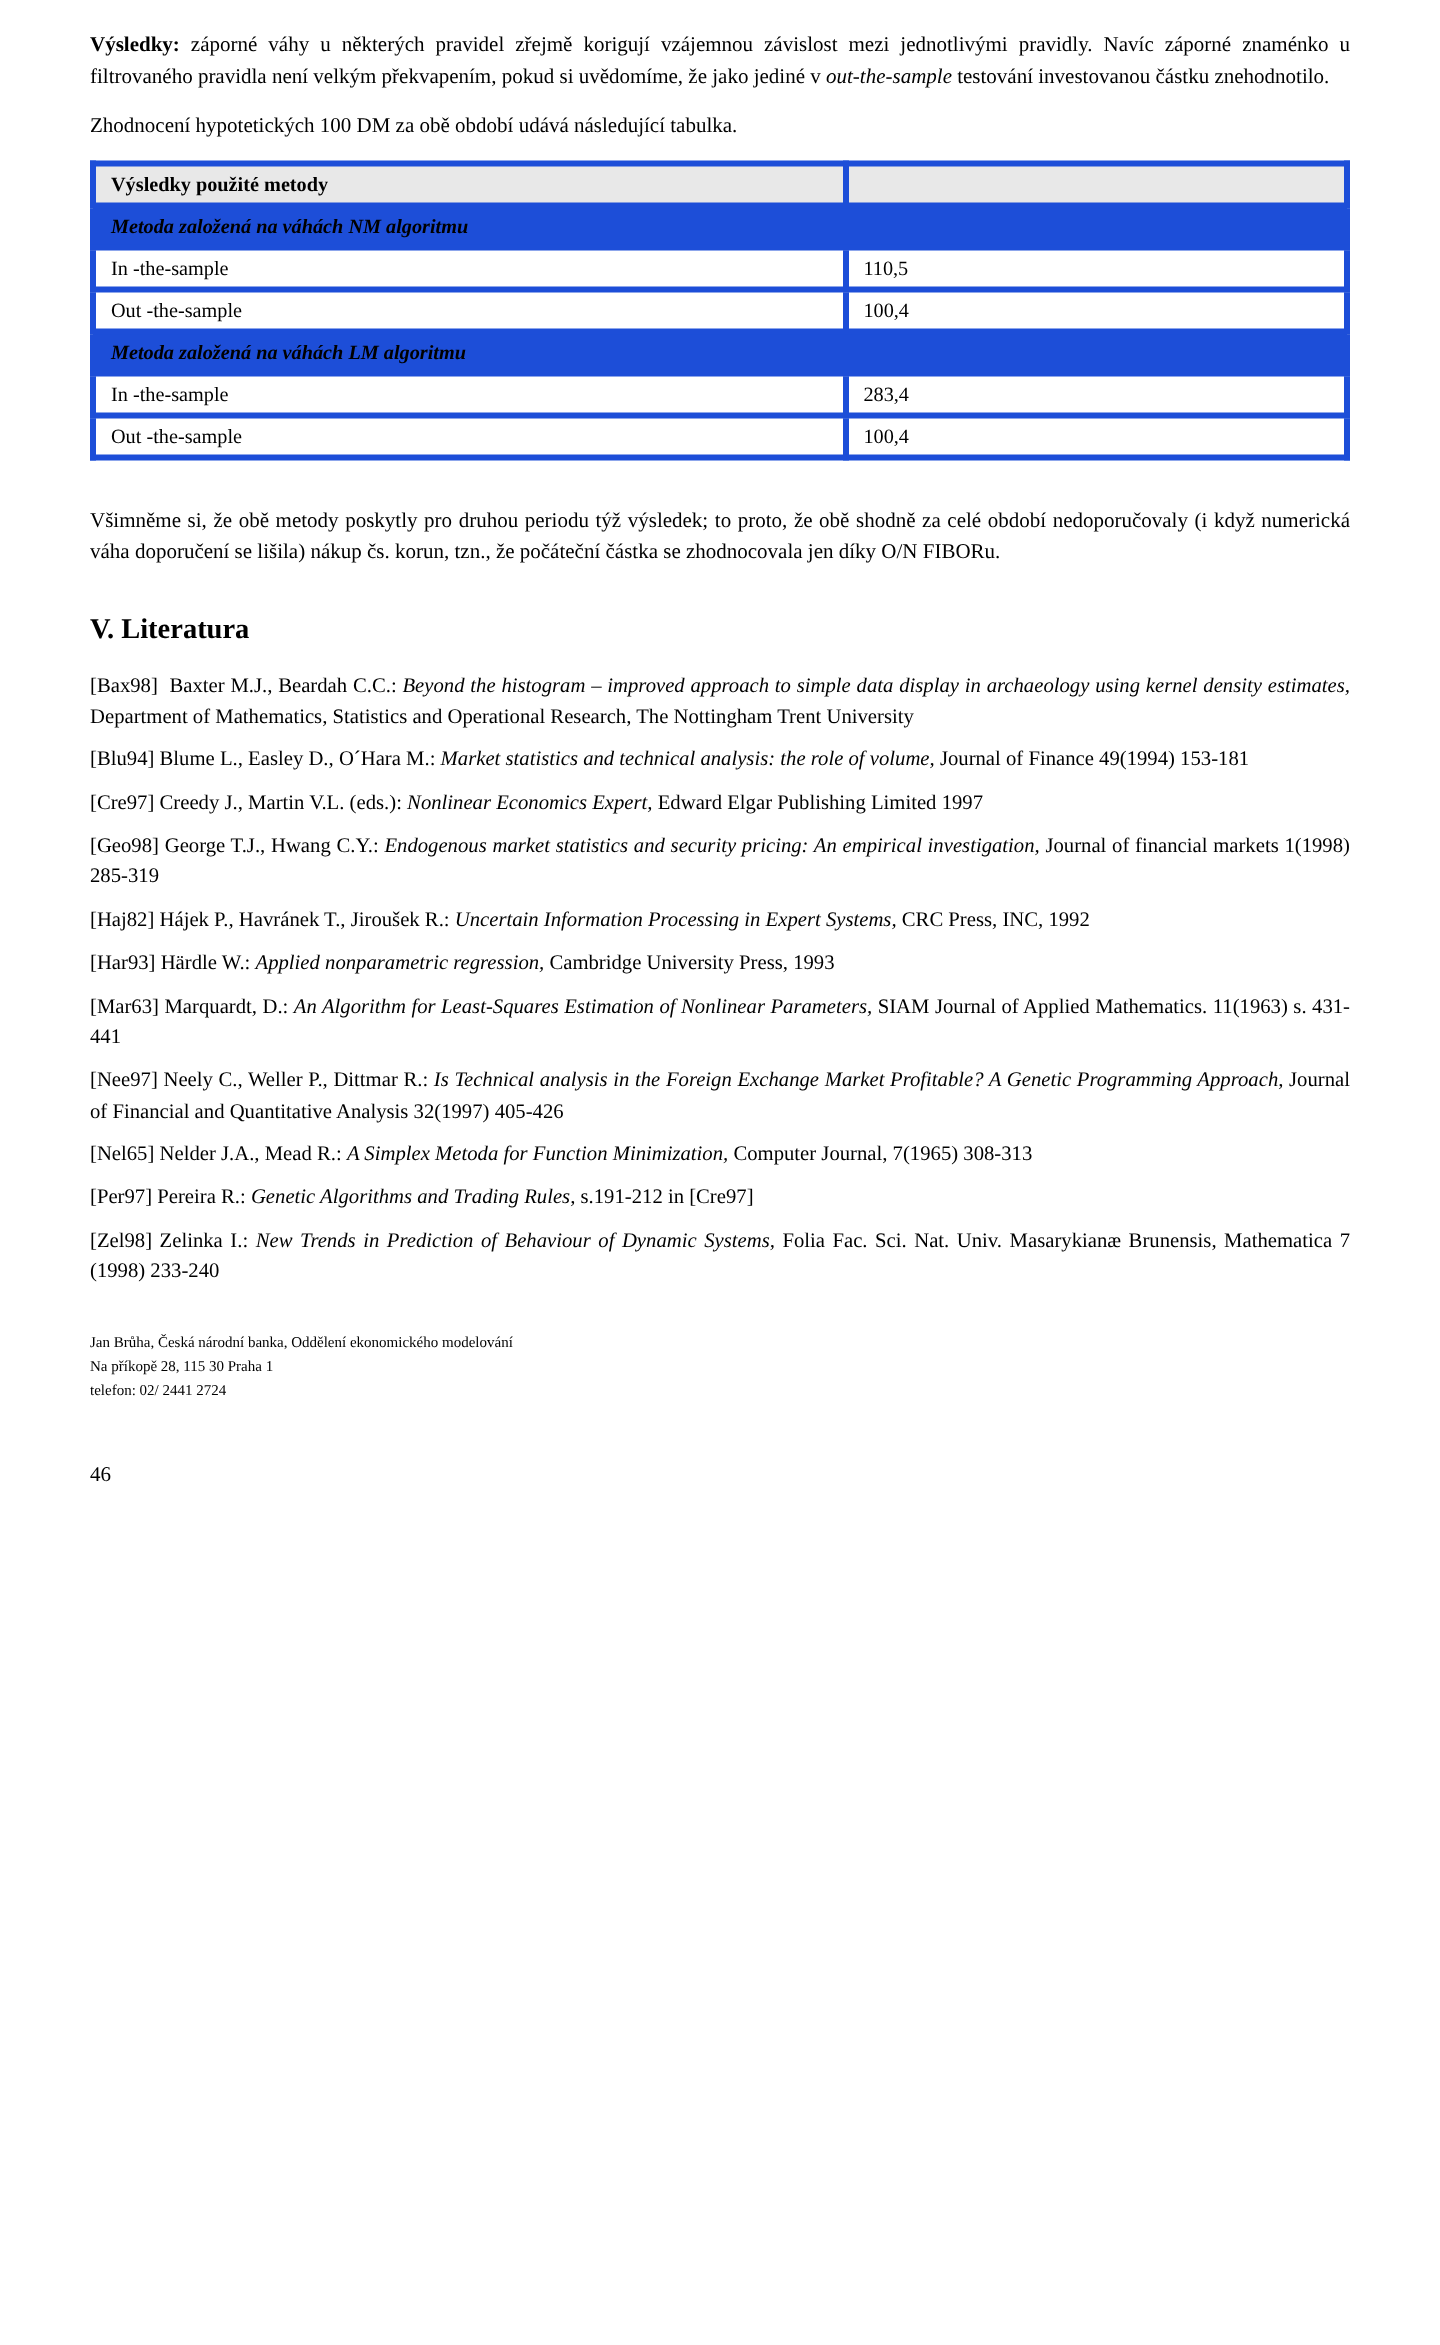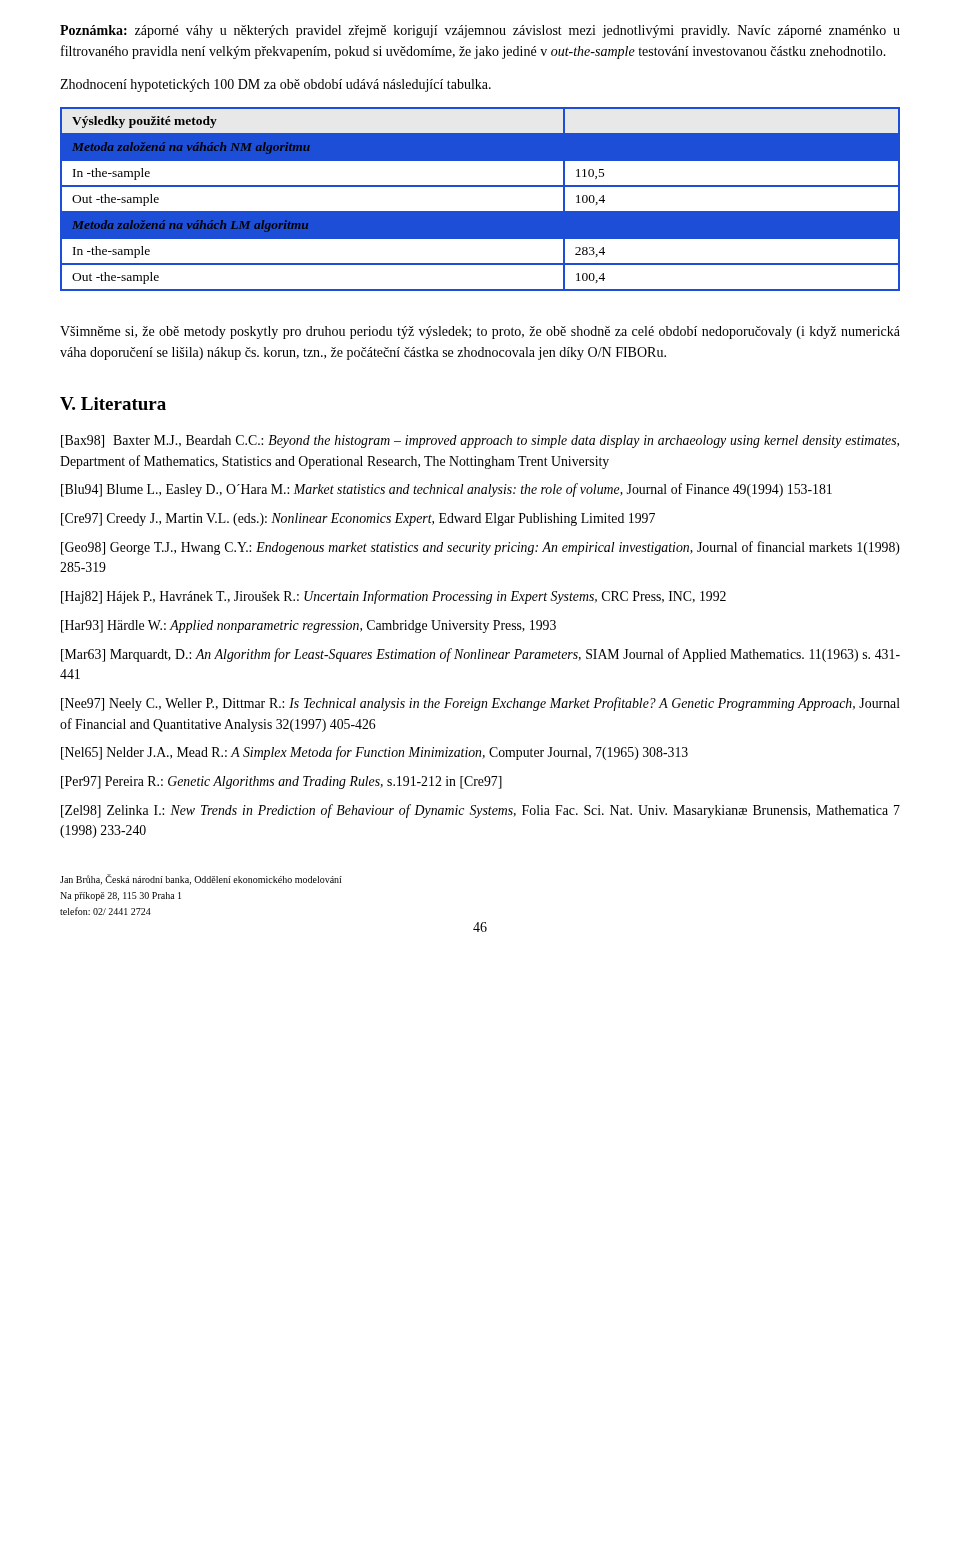--- a/index.html
+++ b/index.html
@@ -20,21 +20,21 @@
       margin-bottom: 12px;
       line-height: 1.5;
     }
     .results-table {
       width: 100%;
       border-collapse: collapse;
       margin-bottom: 30px;
       margin-top: 8px;
     }
     .results-table td {
-      border: 2px solid #1d4ed8;
+      border: 4px solid #1d4ed8;
       padding: 4px 10px;
       font-size: 13.5px;
     }
     .results-table .header-row td {
       font-weight: bold;
       background: #e8e8e8;
     }
     .results-table .subheader-row td {
       font-weight: bold;
       background: #1d4ed8;
@@ -51,36 +51,36 @@
       margin-bottom: 8px;
       line-height: 1.5;
       font-size: 13.8px;
     }
     .contact-block {
       margin-top: 30px;
       line-height: 1.6;
       font-size: 10px;
     }
     .page-number {
-      text-align: center;
+      margin-top: 40px;
       font-size: 14px;
     }
     em {
     }
     strong {
       font-weight: bold;
     }
   </style>
 </head>
 <body>
 
 <div>
 
   <p class="paragraph">
-    <strong>Poznámka:</strong> záporné váhy u některých pravidel zřejmě korigují vzájemnou závislost mezi jednotlivými pravidly. Navíc záporné znaménko u filtrovaného pravidla není velkým překvapením, pokud si uvědomíme, že jako jediné v <em>out-the-sample</em> testování investovanou částku znehodnotilo.
+    <strong>Výsledky:</strong> záporné váhy u některých pravidel zřejmě korigují vzájemnou závislost mezi jednotlivými pravidly. Navíc záporné znaménko u filtrovaného pravidla není velkým překvapením, pokud si uvědomíme, že jako jediné v <em>out-the-sample</em> testování investovanou částku znehodnotilo.
   </p>
 
   <p class="paragraph">
     Zhodnocení hypotetických 100 DM za obě období udává následující tabulka.
   </p>
 
   <table class="results-table">
     <tbody>
         <tr class="header-row">
       <td style="width:60%;">Výsledky použité metody</td>

